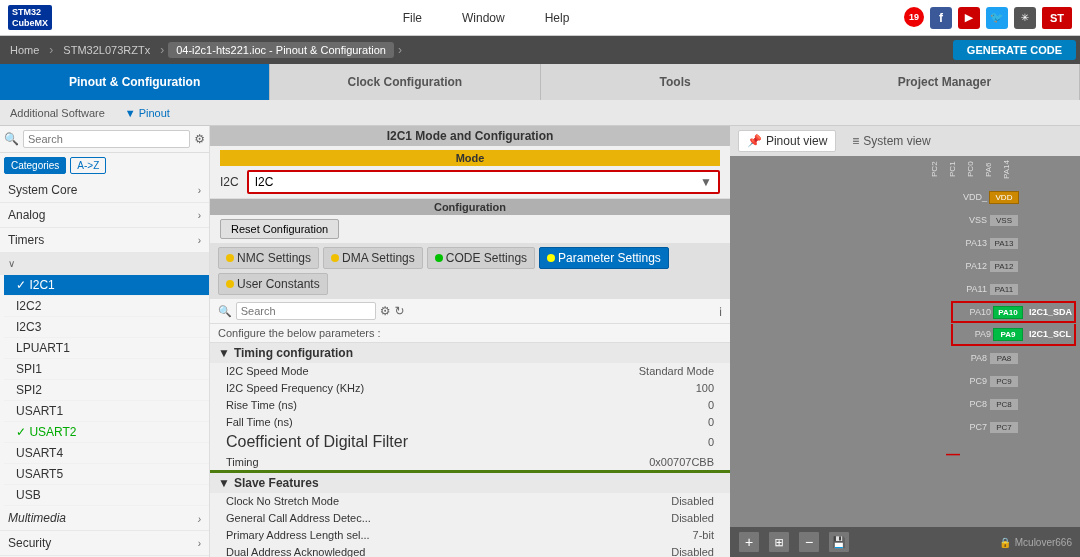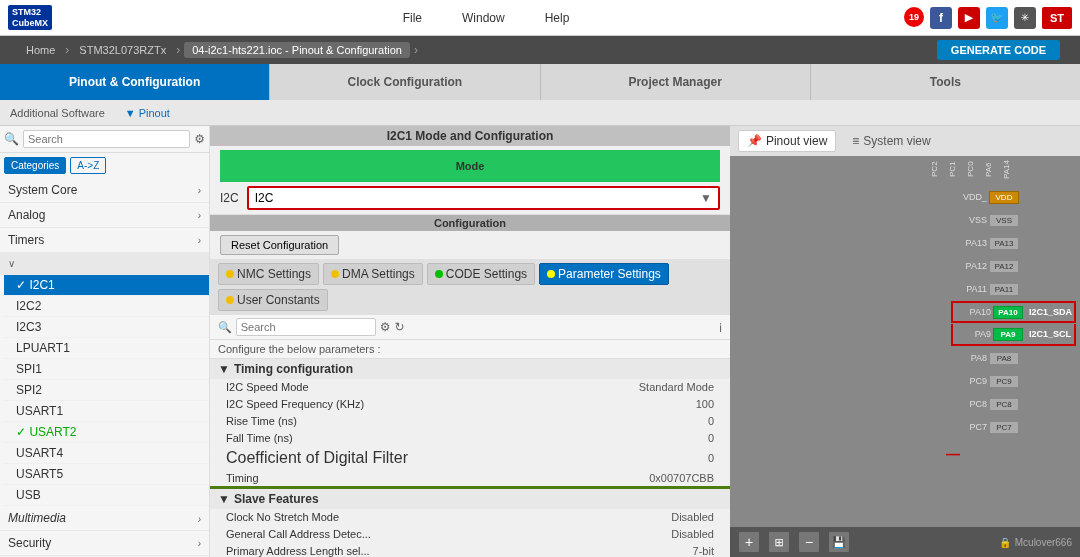--- a/index.html
+++ b/index.html
@@ -20,42 +20,42 @@
   <div style="display:flex; gap:6px; ">
     <div style="background:#e00; color:#fff; border-radius:50%; width:20px; height:20px; display:flex; align-items:center; justify-content:center; font-size:9px; font-weight:bold;">19</div>
     <div style="background:#3b5998; color:#fff; width:22px; height:22px; border-radius:3px; display:flex; align-items:center; justify-content:center; font-weight:bold; font-size:12px;">f</div>
     <div style="background:#cc0000; color:#fff; width:22px; height:22px; border-radius:3px; display:flex; align-items:center; justify-content:center; font-size:11px;">▶</div>
     <div style="background:#1da1f2; color:#fff; width:22px; height:22px; border-radius:3px; display:flex; align-items:center; justify-content:center; font-size:11px;">🐦</div>
     <div style="background:#555; color:#fff; width:22px; height:22px; border-radius:3px; display:flex; align-items:center; justify-content:center; font-size:10px;">✳</div>
     <div style="background:#cc0000; color:#fff; width:30px; height:22px; border-radius:2px; display:flex; align-items:center; justify-content:center; font-weight:bold; font-size:11px;">ST</div>
   </div>
 </div>
 
-<div style="display:flex; align-items:center; background:#4a4a4a; height:28px; padding:0 20px; gap:4px;">
+<div style="display:flex; align-items:center; background:#4a4a4a; height:28px; padding:0 4px; gap:4px;">
   <span style="color:#ccc; padding:2px 6px; cursor:pointer; font-size:11px;">Home</span>
   <span style="color:#999; font-size:12px;">›</span>
   <span style="color:#ccc; padding:2px 6px; cursor:pointer; font-size:11px;">STM32L073RZTx</span>
   <span style="color:#999; font-size:12px;">›</span>
   <span style="color:#fff; background:#6a6a6a; padding:2px 8px; border-radius:3px; cursor:pointer; font-size:11px;">04-i2c1-hts221.ioc - Pinout &amp; Configuration</span>
   <span style="color:#999; font-size:12px;">›</span>
   <button style="margin-left:auto; background:#0080c0; color:#fff; border:none; padding:4px 14px; border-radius:3px; cursor:pointer; font-size:11px; font-weight:bold;">GENERATE CODE</button>
 </div>
 
 <div style="display:flex; height:36px; background:#d0d0d0;">
   <div style="flex:1; display:flex; align-items:center; justify-content:center; background:#0070c0; color:#fff; cursor:pointer; font-size:13px; font-weight:bold; border-right:1px solid #bbb;">
     <span>Pinout &amp; Configuration</span>
   </div>
   <div style="flex:1; display:flex; align-items:center; justify-content:center; background:#d8d8d8; color:#555; cursor:pointer; font-size:13px; font-weight:bold; border-right:1px solid #bbb;">
     <span>Clock Configuration</span>
   </div>
+  <div style="flex:1; display:flex; align-items:center; justify-content:center; background:#d8d8d8; color:#555; cursor:pointer; font-size:13px; font-weight:bold;">
+    <span>Tools</span>
+  </div>
   <div style="flex:1; display:flex; align-items:center; justify-content:center; background:#d8d8d8; color:#555; cursor:pointer; font-size:13px; font-weight:bold; border-right:1px solid #bbb;">
     <span>Project Manager</span>
-  </div>
-  <div style="flex:1; display:flex; align-items:center; justify-content:center; background:#d8d8d8; color:#555; cursor:pointer; font-size:13px; font-weight:bold;">
-    <span>Tools</span>
   </div>
 </div>
 
 <div style="display:flex; align-items:center; background:#e8e8e8; border-bottom:1px solid #ccc; padding:3px 10px; gap:20px; height:26px;">
   <span style="color:#555; cursor:pointer; font-size:11px;">Additional Software</span>
   <span style="color:#0070c0; cursor:pointer; font-size:11px;">▼ Pinout</span>
 </div>
 
 <div style="display:flex; height:calc(557px - 36px - 28px - 36px - 26px);">
 
@@ -108,21 +108,21 @@
     <div style="display:flex; align-items:center; padding:5px 8px; cursor:pointer; border-bottom:1px solid #e8e8e8;">
       <span style="flex:1; color:#333;">Security</span>
       <span style="color:#666; font-size:10px;">›</span>
     </div>
   </div>
 
   <div style="flex:1; background:#f0f0f0; overflow:hidden; display:flex; flex-direction:column;">
     <div style="text-align:center; background:#c0c0c0; padding:3px; font-weight:bold; color:#333; font-size:12px;">I2C1 Mode and Configuration</div>
 
     <div style="padding:4px 10px; background:#f0f0f0; border-bottom:1px solid #ddd;">
-      <div style="text-align:center; background:#22c55e; padding:10px; font-weight:bold; color:#333; font-size:11px; margin-bottom:4px;">Mode</div>
+      <div style="text-align:center; background:#eab308; padding:2px; font-weight:bold; color:#333; font-size:11px; margin-bottom:4px;">Mode</div>
       <div style="display:flex; align-items:center; gap:8px;">
         <span style="color:#333; font-size:12px;">I2C</span>
         <div style="flex:1; border:2px solid #cc0000; padding:3px 6px; background:#fff; font-size:12px; border-radius:2px; display:flex; align-items:center; justify-content:space-between; cursor:pointer;">
           <span>I2C</span>
           <span style="color:#666;">▼</span>
         </div>
       </div>
     </div>
 
     <div style="flex:1; display:flex; flex-direction:column; overflow:hidden;">

